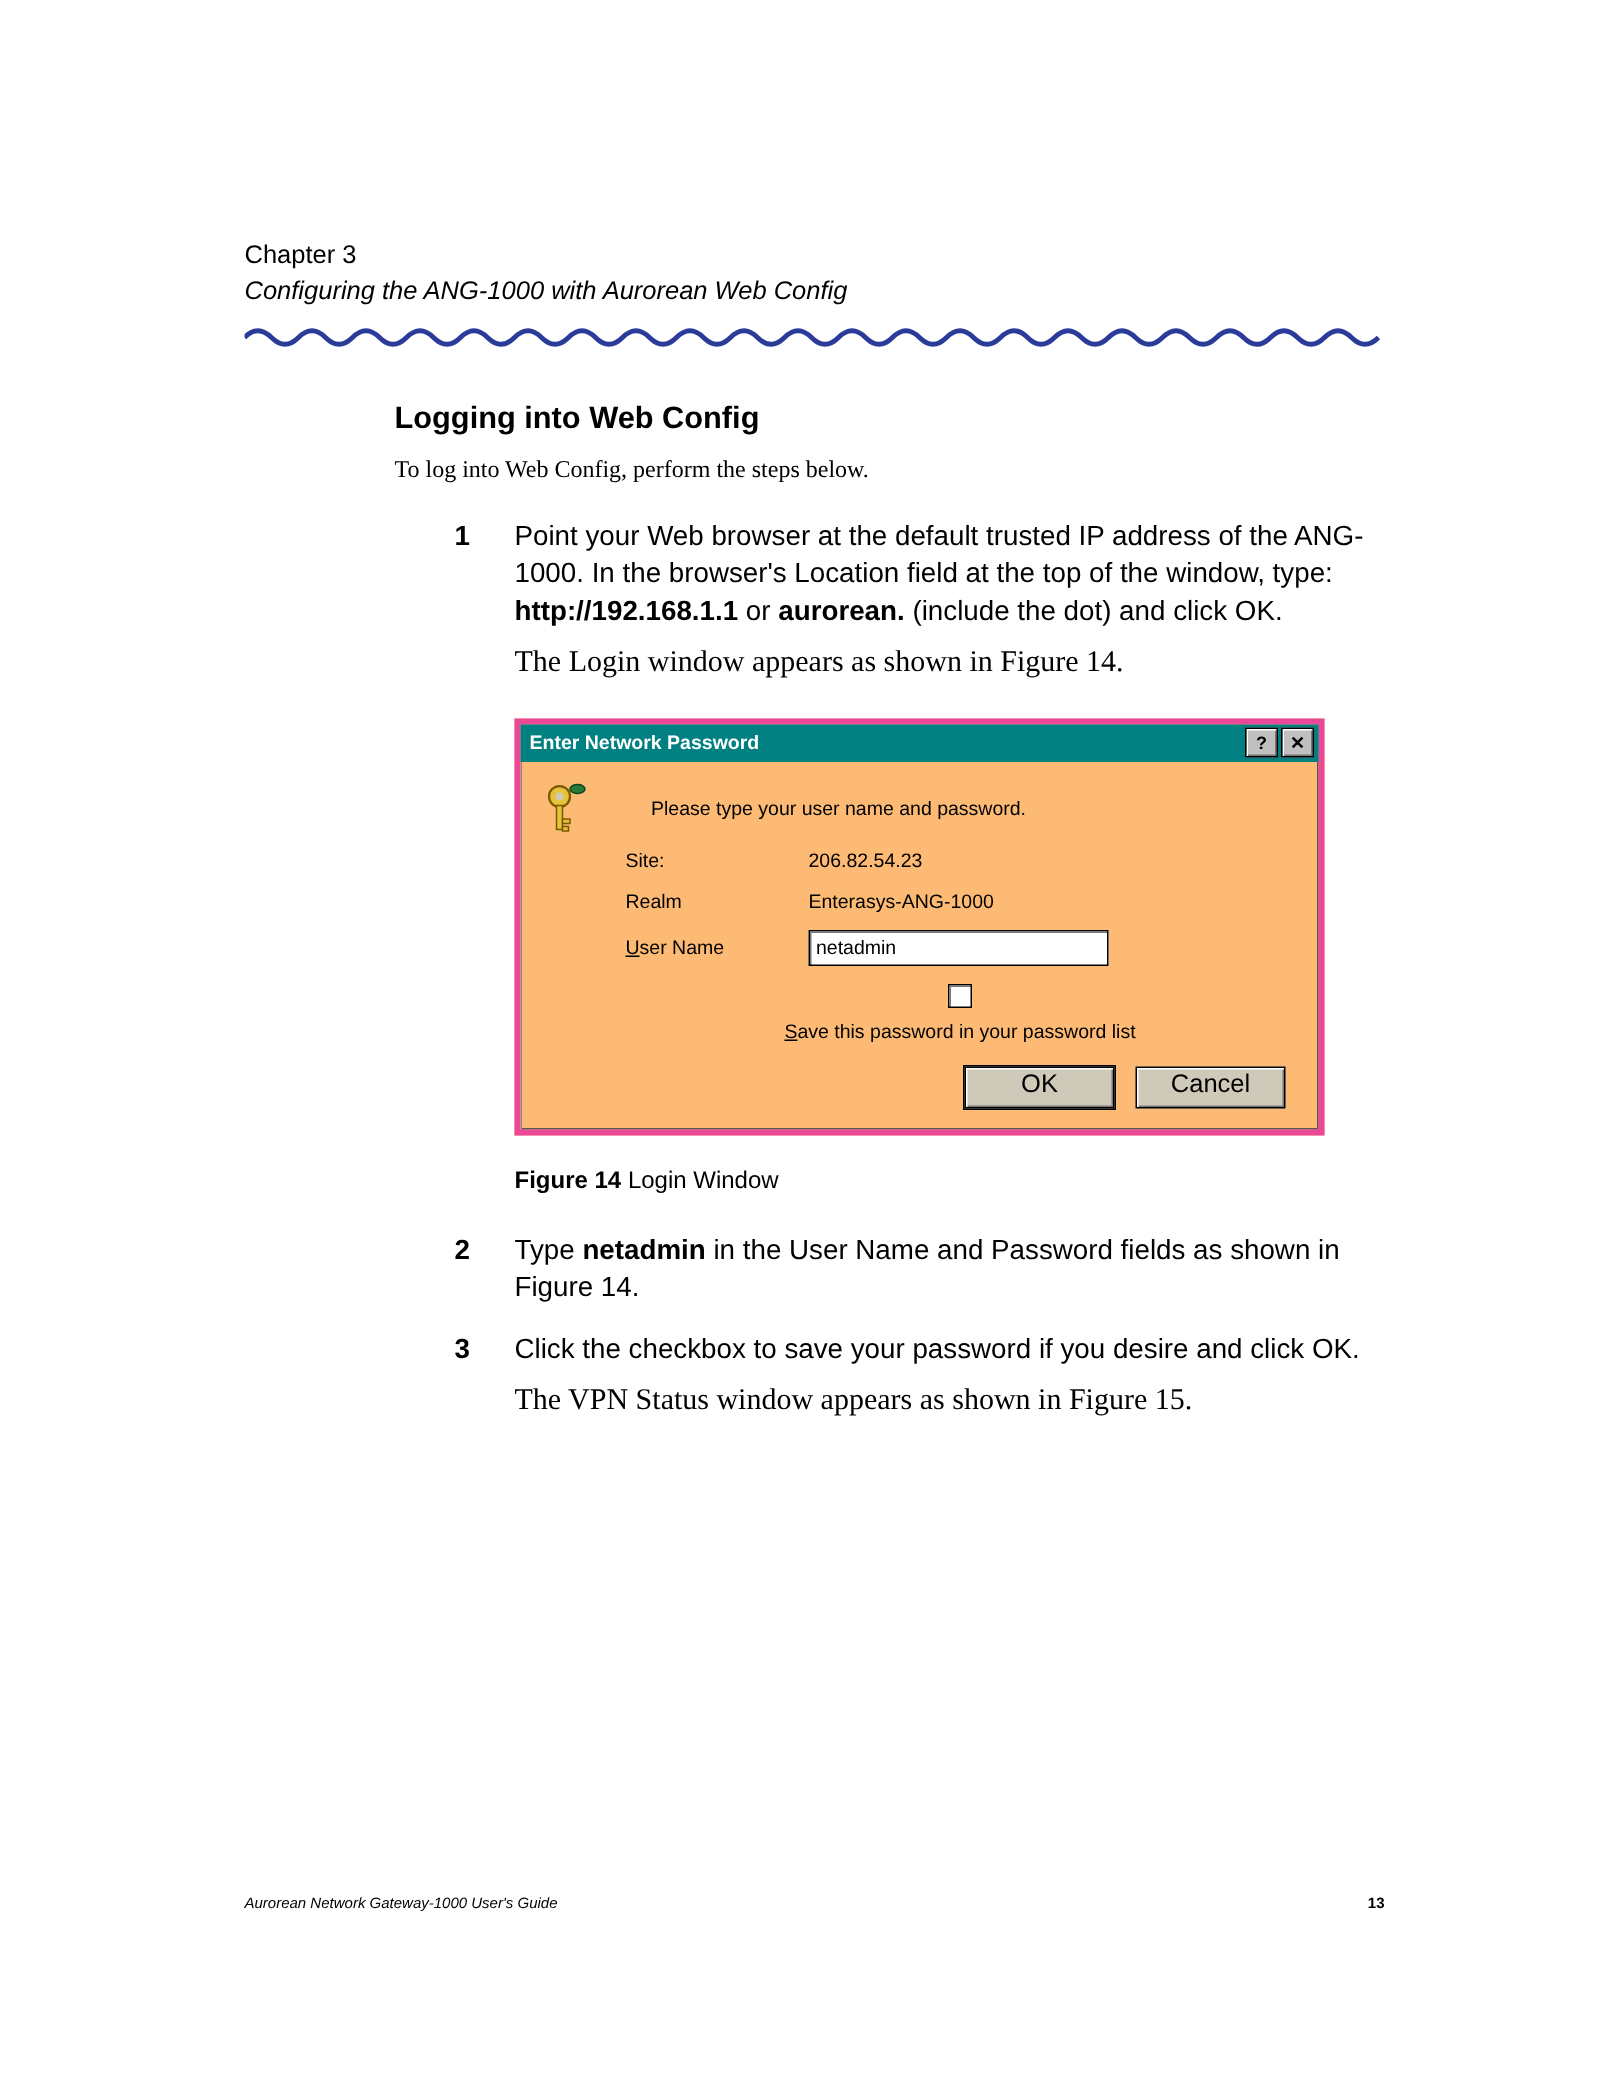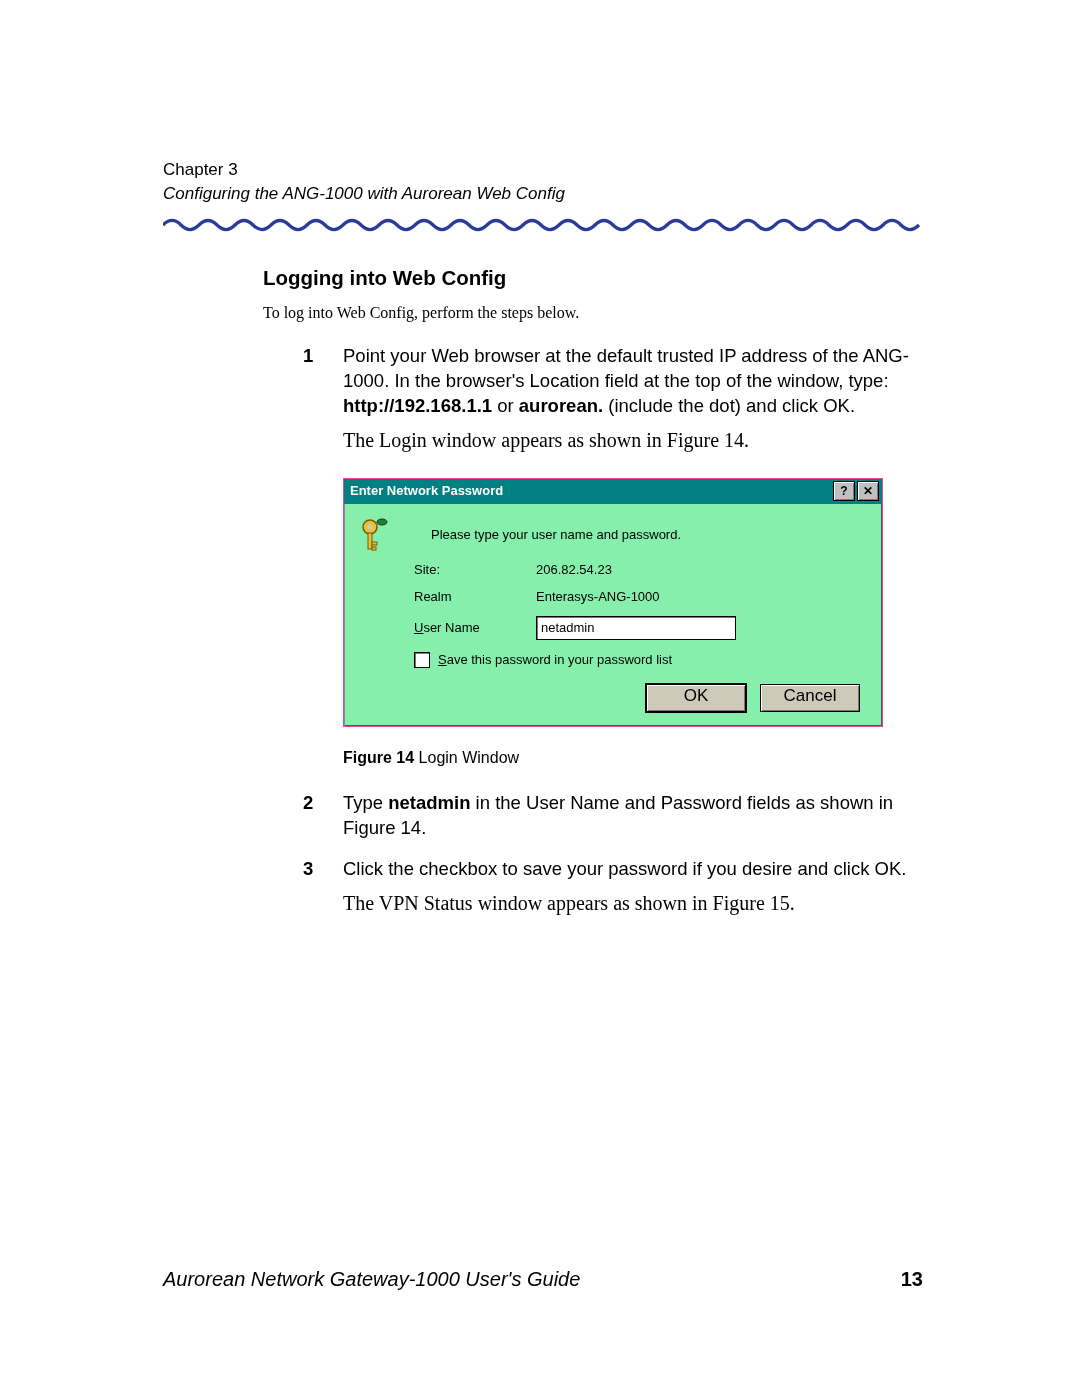--- a/index.html
+++ b/index.html
@@ -71,22 +71,22 @@
     font-family: "Times New Roman", Times, serif;
     font-size: 20px;
     margin-top: 8px;
   }
   .bold { font-weight: bold; }
   .dialog-wrap {
     margin: 24px 0 8px 80px;
     width: 540px;
   }
   .dialog {
-    border: 1px solid #ec4899;
-    background: #86efac;
+    border: 4px solid #ec4899;
+    background: #fdba74;
     font-family: "MS Sans Serif", Tahoma, Arial, sans-serif;
     font-size: 13px;
     box-shadow: 1px 1px 0 #888 inset, -1px -1px 0 #555 inset;
   }
   .titlebar {
     background: #008080;
     color: #fff;
     display: flex;
     align-items: center;
     padding: 2px 3px 3px 6px;
@@ -150,20 +150,21 @@
     font-family: inherit;
     font-size: 13px;
   }
   .d-check-row {
     margin-left: 54px;
     display: flex;
     align-items: center;
     gap: 8px;
     margin-top: 4px;
     margin-bottom: 16px;
+    flex-direction: column;
   }
   .d-check {
     width: 14px;
     height: 14px;
     background: #fff;
     border: 1px solid #000;
     box-shadow: 1px 1px 0 #777 inset, -1px -1px 0 #fff inset;
   }
   .d-check-label {
     font-size: 13px;
@@ -190,26 +191,26 @@
   }
   .caption {
     font-family: Arial, Helvetica, sans-serif;
     font-size: 16px;
     margin: 22px 0 24px 80px;
   }
   .caption .cap-bold { font-weight: bold; }
   .footer {
     position: absolute;
     left: 163px;
-    bottom: 106px;
+    bottom: 122px;
     width: 760px;
     display: flex;
     justify-content: space-between;
     font-family: Arial, Helvetica, sans-serif;
-    font-size: 20px;
+    font-size: 10px;
   }
   .footer .guide { font-style: italic; }
   .footer .pgnum { font-weight: bold; }
   .underline-first::first-letter { text-decoration: underline; }
 </style>
 </head>
 <body>
 
 <div class="page">
   <div class="chapter-line">Chapter 3</div>

